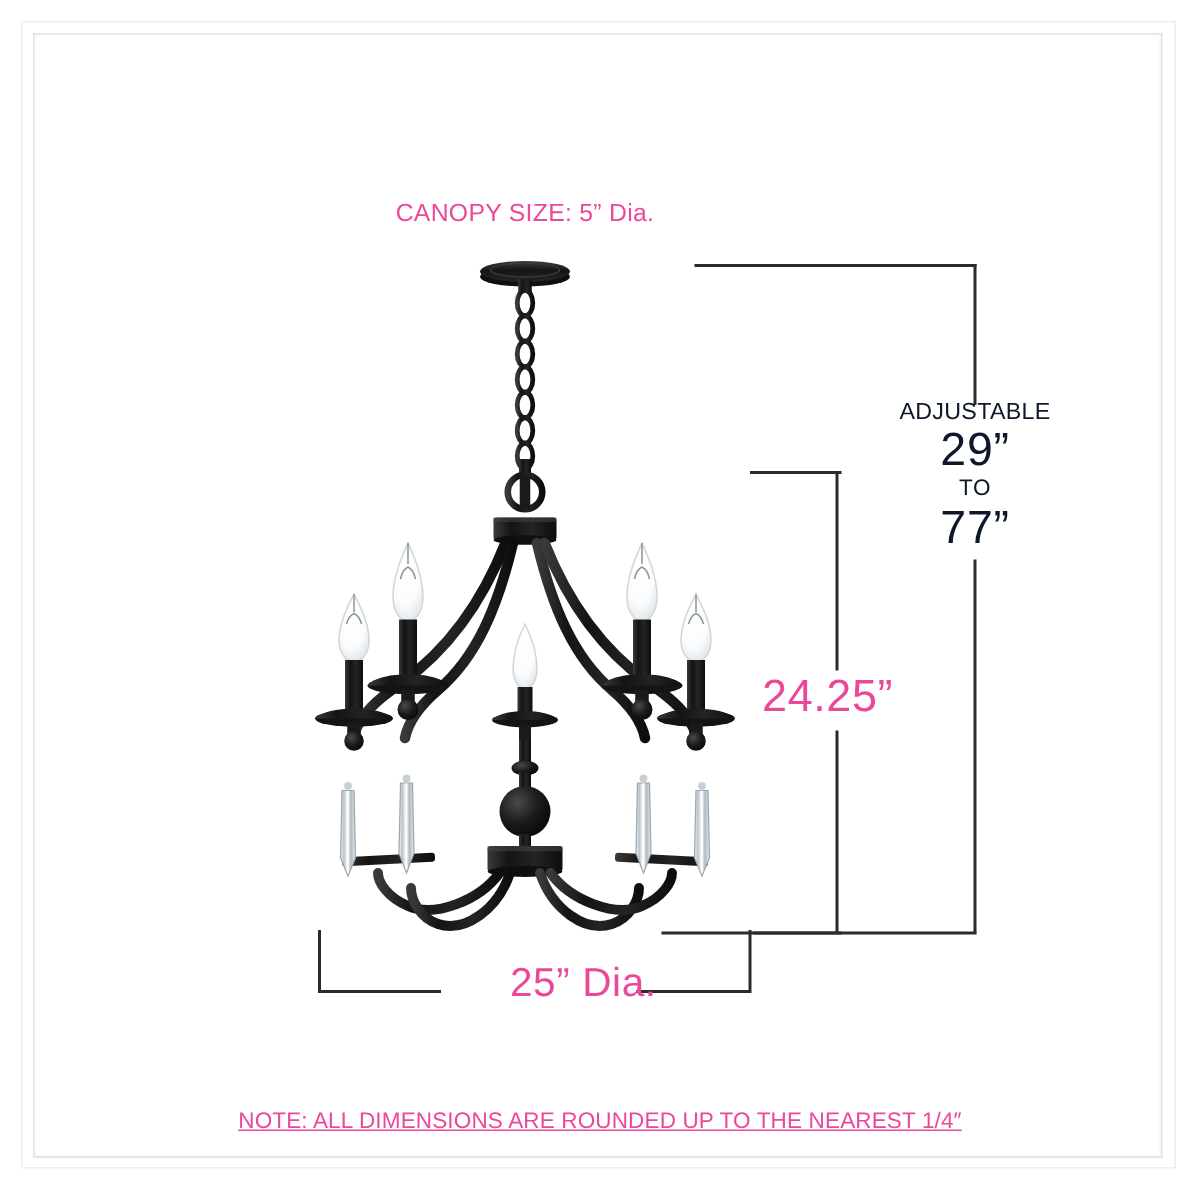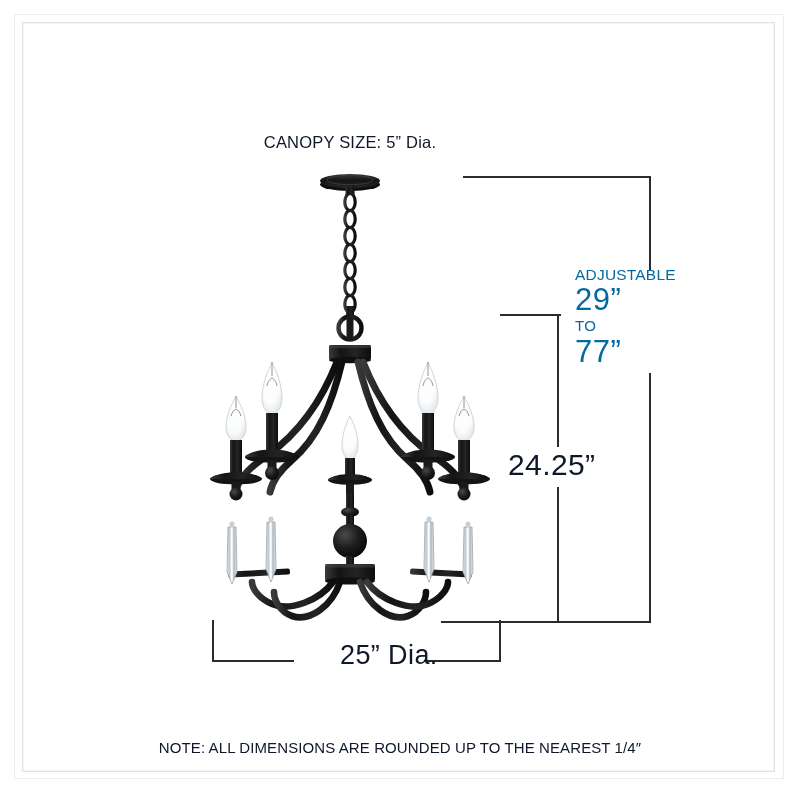--- a/index.html
+++ b/index.html
@@ -29,51 +29,52 @@
   }
   #frame-inner {
     position: absolute;
     left: 22px; top: 22px;
     width: 753px; height: 750px;
     border: 1px solid #e2e2e2;
     box-sizing: border-box;
     box-shadow: inset 0 0 0 1px #f6f6f6;
   }
   
-  .txt { position: absolute; color: #0f172a; white-space: nowrap; }
+  .txt { position: absolute; color: #ec4899; white-space: nowrap; }
   #canopy-label {
     left: 0; top: 133px; width: 700px;
     text-align: center;
     font-size: 16.5px;
     letter-spacing: .2px;
   }
   #note-label {
     left: 0; top: 739px; width: 800px;
     text-align: center;
     font-size: 15px;
     letter-spacing: .1px;
+    text-decoration: underline;
   }
   #dim-height-label {
     left: 508px; top: 448px;
     font-size: 30px;
     letter-spacing: .4px;
   }
   #dim-dia-label {
     left: 296px; top: 640px;
     font-size: 27px;
     letter-spacing: .4px;
     margin-left: 44px;
   }
   
   #adj-block {
     position: absolute;
     left: 575px; top: 266px;
     width: 150px;
-    text-align: left;
-    color: #0369a1;
+    text-align: center;
+    color: #0f172a;
   }
   #adj-block .adj-word {
     font-size: 15.5px;
     line-height: 17px;
     letter-spacing: .2px;
   }
   #adj-block .adj-num {
     font-size: 31px;
     line-height: 34px;
     letter-spacing: .5px;

